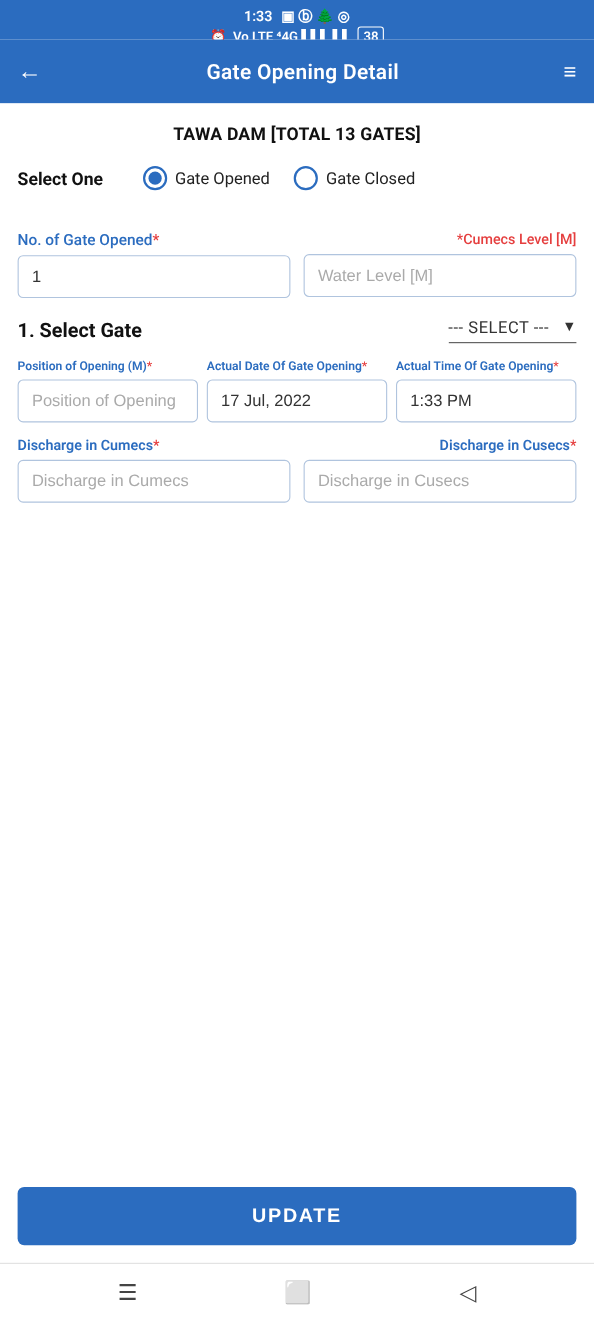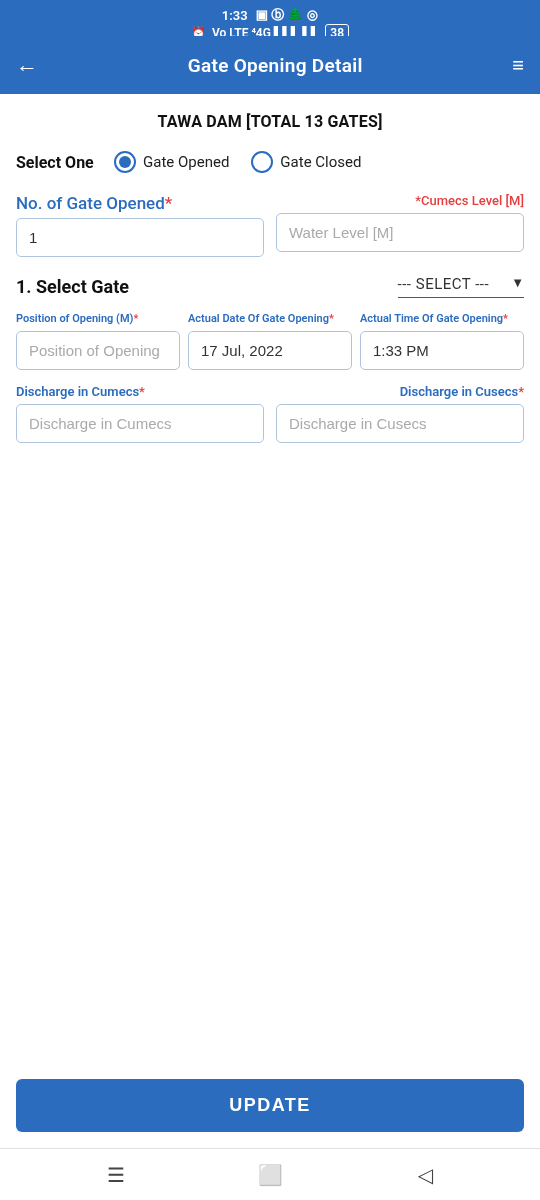--- a/index.html
+++ b/index.html
@@ -66,22 +66,22 @@
       font-weight: 700;
       color: #111;
       margin-bottom: 20px;
       letter-spacing: 0.2px;
     }
 
     
     .select-one-row {
       display: flex;
       align-items: center;
-      gap: 8px;
-      margin-bottom: 20px;
+      gap: 24px;
+      margin-bottom: 38px;
     }
     .select-one-label {
       font-size: 16px;
       font-weight: 700;
       color: #111;
       min-width: 90px;
     }
     .radio-group {
       display: flex;
       align-items: flex-start;
@@ -121,21 +121,21 @@
       display: flex;
       gap: 12px;
       margin-bottom: 6px;
     }
     .input-group {
       flex: 1;
       display: flex;
       flex-direction: column;
     }
     .input-label {
-      font-size: 17px;
+      font-size: 14px;
       color: #2b6cbf;
       font-weight: 500;
       margin-bottom: 5px;
     }
     .input-label .required {
       color: #e53e3e;
     }
     .input-label-right {
       text-align: right;
       font-size: 13px;
@@ -165,21 +165,21 @@
       margin: 18px 0 14px 0;
     }
     .gate-label {
       font-size: 18px;
       font-weight: 700;
       color: #111;
     }
     .gate-select {
       display: flex;
       align-items: flex-start;
-      gap: 22px;
+      gap: 12px;
       border-bottom: 1.5px solid #555;
       padding-bottom: 4px;
       cursor: pointer;
       font-size: 15px;
       color: #333;
     }
     .gate-select-text {
       letter-spacing: 0.5px;
     }
     .dropdown-arrow {

